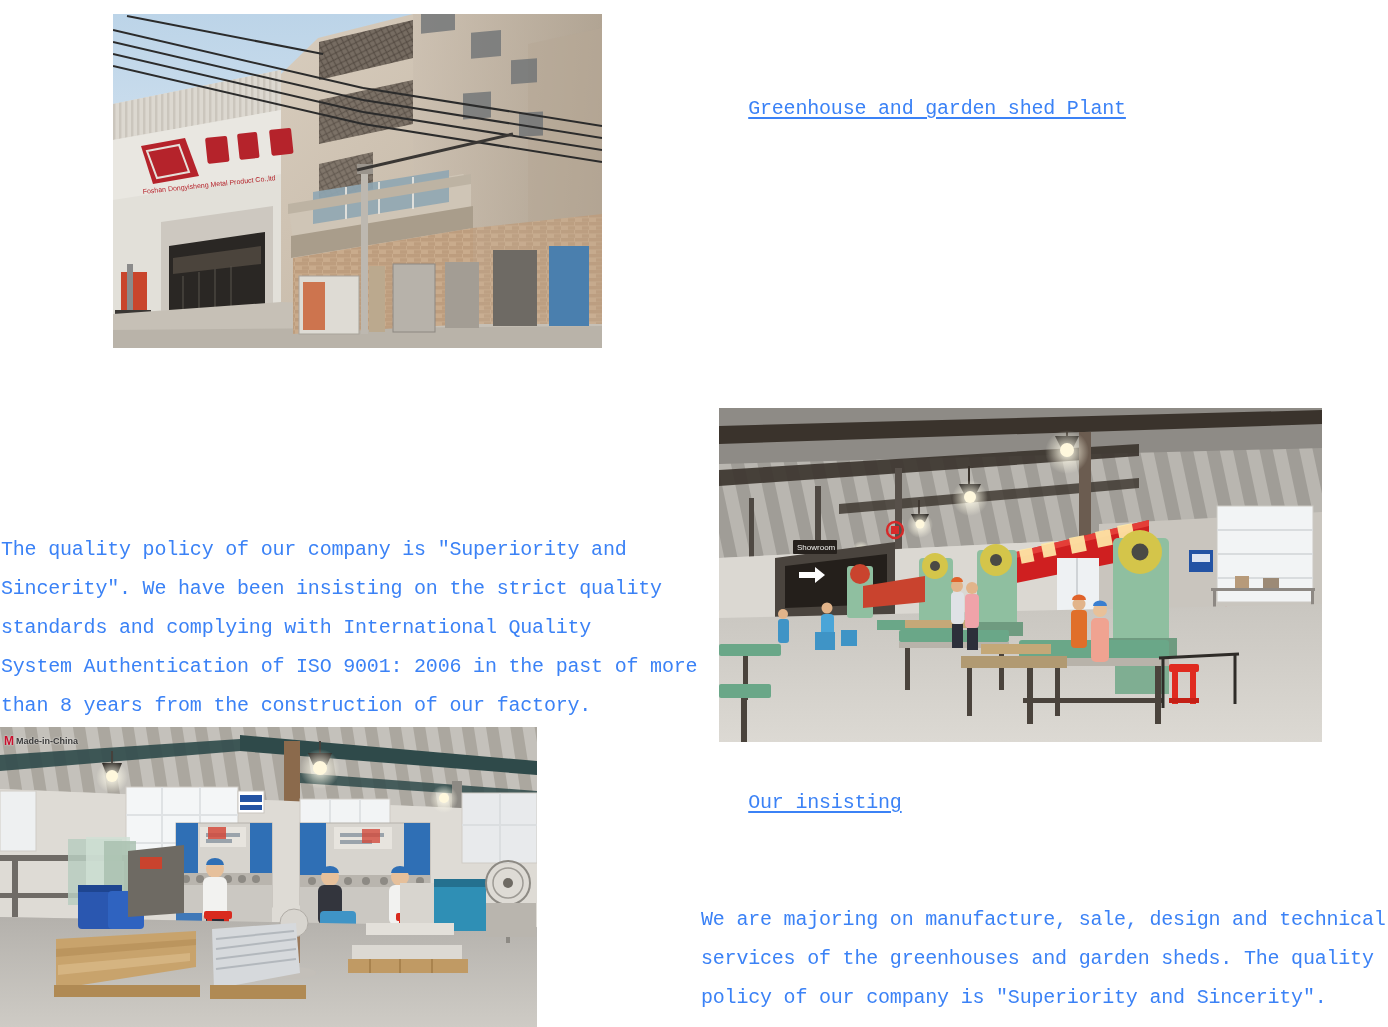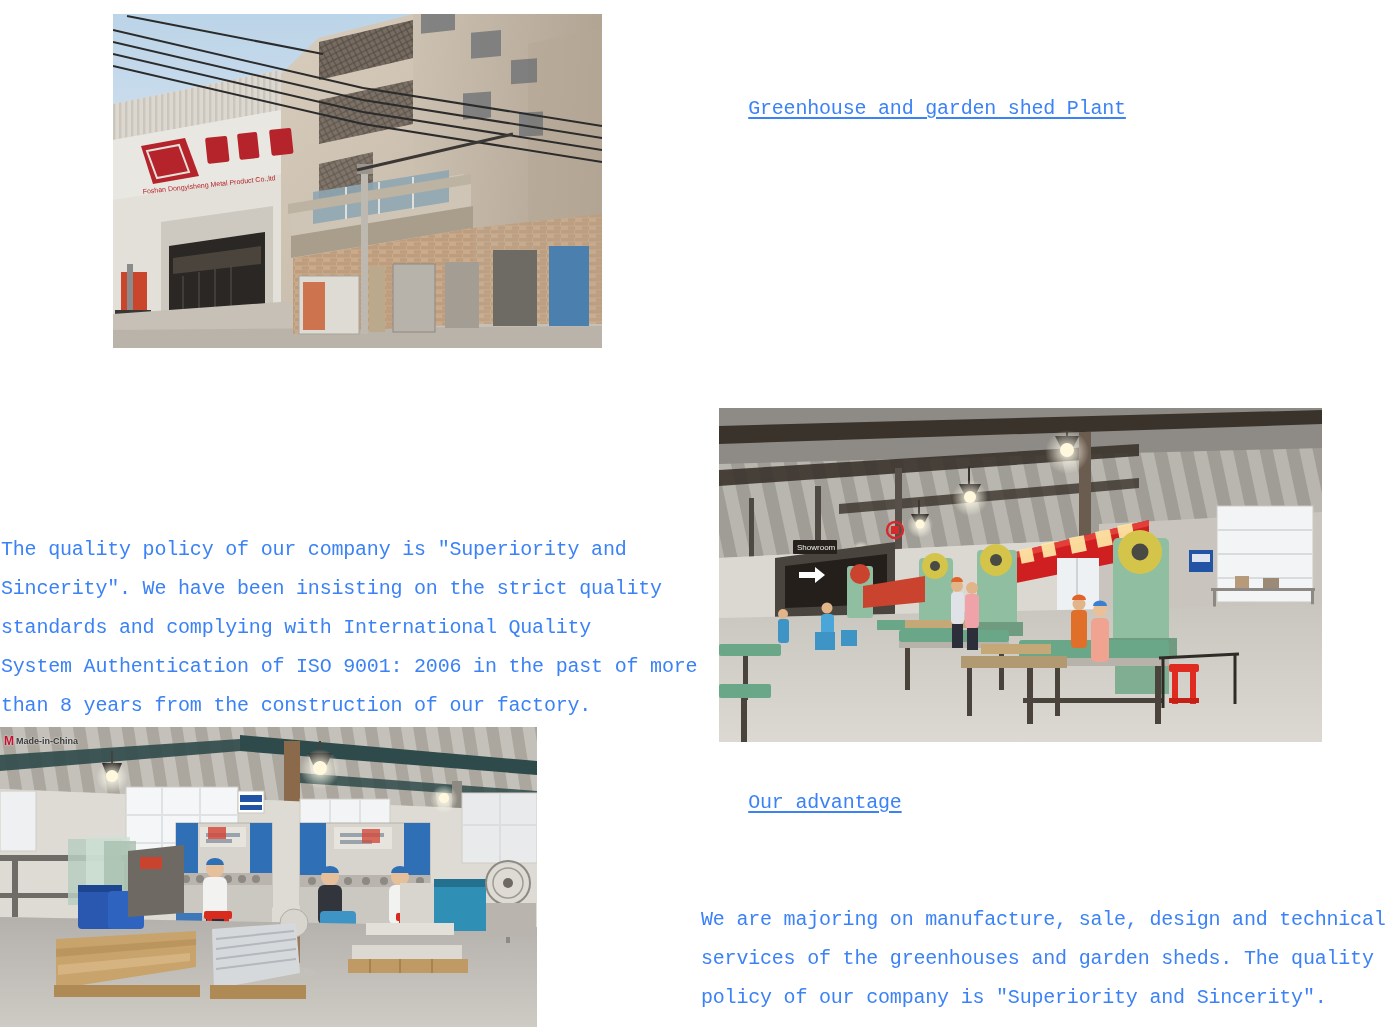--- a/index.html
+++ b/index.html
@@ -682,17 +682,17 @@
     <span class="tb-heading">Greenhouse and garden shed Plant</span><br>
   </div>
 
   <div class="textblock" id="block-workshop">
     <br>
     <span class="tb-body">The quality policy of our company is "Superiority and Sincerity". We have been insisting on the strict quality standards and complying with International Quality
 System Authentication of ISO 9001: 2006 in the past of more than 8 years from the construction of our factory.</span>
   </div>
 
   <div class="textblock" id="block-advantage">
-    <span class="tb-heading">Our advantage</span><br>
+    <span class="tb-heading">Our insisting</span><br>
     <span class="tb-body">We are majoring on manufacture, sale, design and technical services of the greenhouses and garden sheds. The quality policy of our company is "Superiority and Sincerity". Ouroperation principle is "Continuous Creation of Value for Our Clients".</span>
   </div>
 
 </div>
 
 </body></html>

